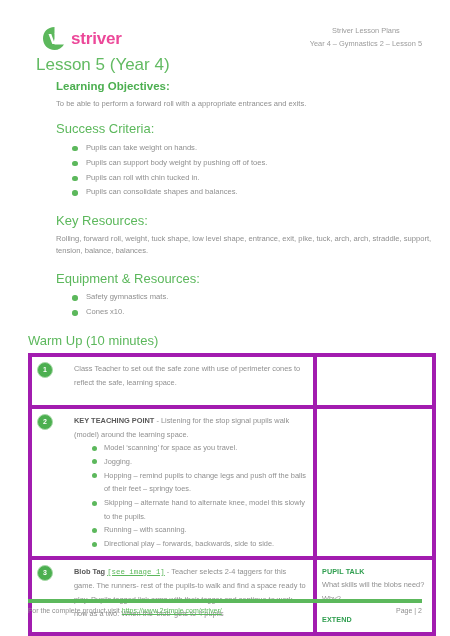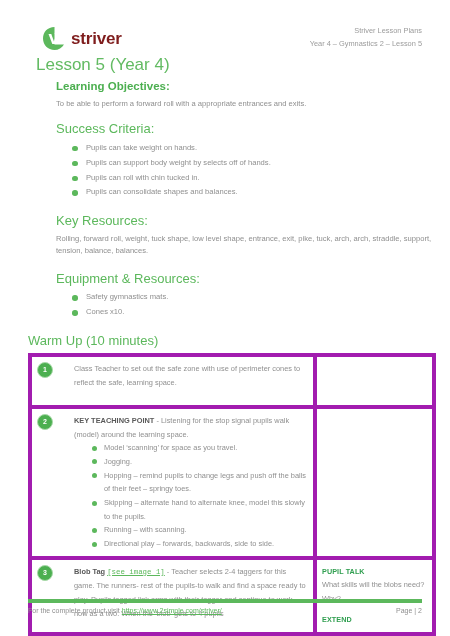--- a/index.html
+++ b/index.html
@@ -38,29 +38,29 @@
     gap: 4px;
   }
   .brand-mark {
     width: 25px;
     height: 25px;
     position: relative;
   }
   .brand-word {
     font-size: 17px;
     font-weight: bold;
-    color: #7f1d1d;
+    color: #ec4899;
     letter-spacing: -0.2px;
     line-height: 1;
   }
   .header-meta {
     position: absolute;
     right: 14px;
     top: 25px;
-    text-align: right;
+    text-align: center;
     font-size: 7.4px;
     color: #9b9b9b;
     line-height: 1.75;
   }
 
   
   .lesson-title {
     position: absolute;
     left: 28px;
     top: 48px;
@@ -276,21 +276,21 @@
 
     <div class="block tight">
       <h2 class="sec">Learning Objectives:</h2>
       <p class="para">To be able to perform a forward roll with a appropriate entrances and exits.</p>
     </div>
 
     <div class="block">
       <h2 class="sec big">Success Criteria:</h2>
       <ul class="bullets">
         <li>Pupils can take weight on hands.</li>
-        <li>Pupils can support body weight by selects off of hands.</li>
+        <li>Pupils can support body weight by pushing off of toes.</li>
         <li>Pupils can roll with chin tucked in.</li>
         <li>Pupils can consolidate shapes and balances.</li>
       </ul>
     </div>
 
     <div class="block">
       <h2 class="sec big">Key Resources:</h2>
       <p class="para">Rolling, forward roll, weight, tuck shape, low level shape, entrance, exit, pike, tuck, arch, arch, straddle, support, tension, balance, balances.</p>
     </div>
 

